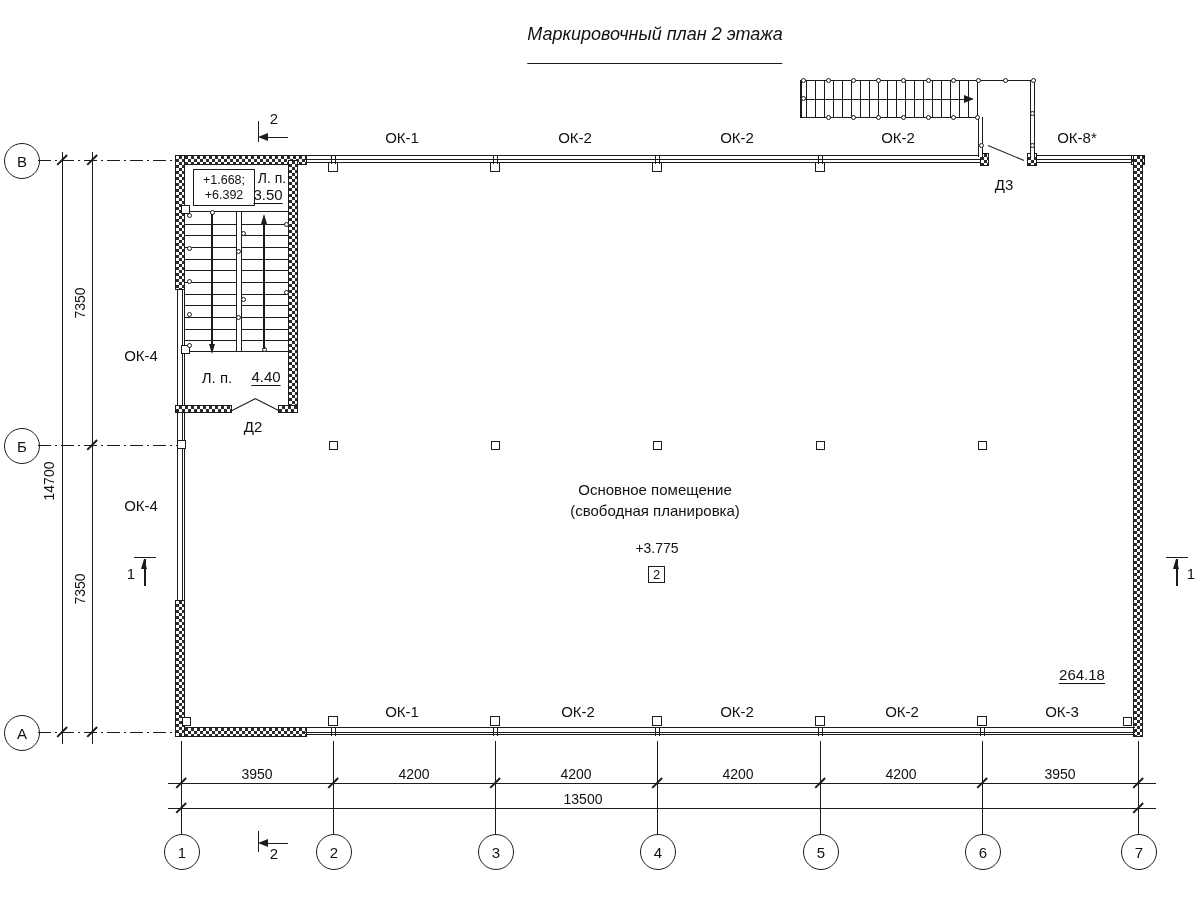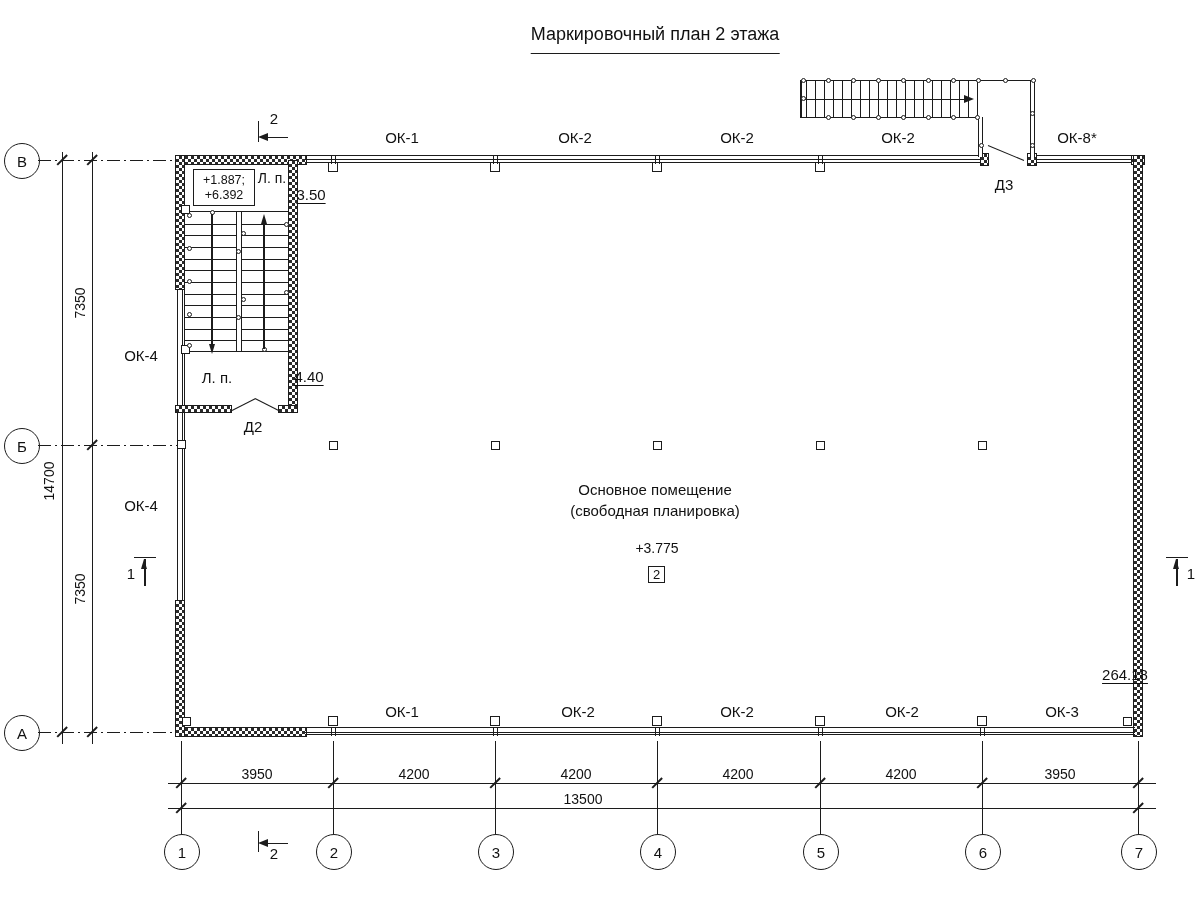--- a/index.html
+++ b/index.html
@@ -19,27 +19,27 @@
   .ddh{position:absolute;height:1px;
        background:repeating-linear-gradient(90deg,#1c1c1c 0 13px,transparent 13px 17px,#1c1c1c 17px 19px,transparent 19px 23px);}
   .tick{position:absolute;width:14px;height:1.5px;background:#1c1c1c;transform:rotate(-45deg);}
   .bubble{position:absolute;width:34px;height:34px;border:1.3px solid #1c1c1c;border-radius:50%;
           background:#fff;display:flex;align-items:center;justify-content:center;font-size:15px;}
   .sq{position:absolute;width:10px;height:10px;box-sizing:border-box;border:1.5px solid #1c1c1c;background:#fff;}
   .post{position:absolute;width:5px;height:5px;box-sizing:border-box;border:1px solid #1c1c1c;border-radius:50%;background:#fff;}
   .lbl{position:absolute;font-size:15px;white-space:nowrap;transform:translateX(-50%);}
   .dim{position:absolute;font-size:14px;white-space:nowrap;transform:translateX(-50%);}
   .vtxt{position:absolute;font-size:14px;white-space:nowrap;text-align:center;transform:rotate(-90deg);}
-  .und{text-decoration:underline;text-underline-offset:3px;margin-left:43px;}
+  .und{text-decoration:underline;text-underline-offset:3px;}
   .arL{position:absolute;width:0;height:0;border-top:4px solid transparent;border-bottom:4px solid transparent;border-right:10px solid #1c1c1c;}
   .arR{position:absolute;width:0;height:0;border-top:4px solid transparent;border-bottom:4px solid transparent;border-left:10px solid #1c1c1c;}
   .arU{position:absolute;width:0;height:0;border-left:3.5px solid transparent;border-right:3.5px solid transparent;border-bottom:10px solid #1c1c1c;}
   .arD{position:absolute;width:0;height:0;border-left:3.5px solid transparent;border-right:3.5px solid transparent;border-top:10px solid #1c1c1c;}
   .title{position:absolute;left:655px;top:24px;transform:translateX(-50%);
-         font-size:18px;border-bottom:1.2px solid #1c1c1c;padding-bottom:8px;white-space:nowrap;}
+         font-size:18px;font-style:italic;border-bottom:1.2px solid #1c1c1c;padding-bottom:18px;white-space:nowrap;}
   .mbox{position:absolute;box-sizing:border-box;border:1.2px solid #1c1c1c;background:#fff;
         display:flex;align-items:center;justify-content:center;}
   .rot{transform-origin:left center;}
 </style>
 </head>
 <body>
 
 <div id="plan">
 
   <div class="title">Маркировочный план 2 этажа</div>
@@ -130,21 +130,21 @@
   <div class="winV" style="left:177px;top:290px;height:310px;"></div>
   <div class="hatch" style="left:175px;top:600px;width:10px;height:137px;"></div>
 
   <div class="hatch" style="left:288px;top:160px;width:10px;height:253px;"></div>
   <div class="hatch" style="left:175px;top:405px;width:57px;height:8px;"></div>
   <div class="hatch" style="left:278px;top:405px;width:20px;height:8px;"></div>
   <div class="ln rot" style="left:232px;top:410px;width:26px;height:1px;transform:rotate(-27deg);"></div>
   <div class="ln rot" style="left:255px;top:398px;width:26px;height:1px;transform:rotate(27deg);"></div>
 
   <div class="mbox" style="left:193px;top:169px;width:62px;height:37px;flex-direction:column;font-size:12.5px;line-height:15px;">
-    <span>+1.887;</span>
+    <span>+1.668;</span>
     <span>+6.392</span>
   </div>
   <div class="lbl" style="left:272px;top:170px;font-size:14px;">Л. п.</div>
   <div class="lbl und" style="left:268px;top:186px;">3.50</div>
   <div class="ln" style="left:185px;top:211px;width:103px;height:1.2px;"></div>
   <div class="dbl" style="left:236px;top:212px;width:6px;height:140px;"></div>
   <div class="ln" style="left:185px;top:351px;width:103px;height:1.2px;"></div>
   <div class="post" style="left:209.5px;top:209.5px;"></div>
   <div class="ln" style="left:211.25px;top:214px;width:1.5px;height:131px;"></div>
   <div class="arD" style="left:208.5px;top:344px;"></div>

